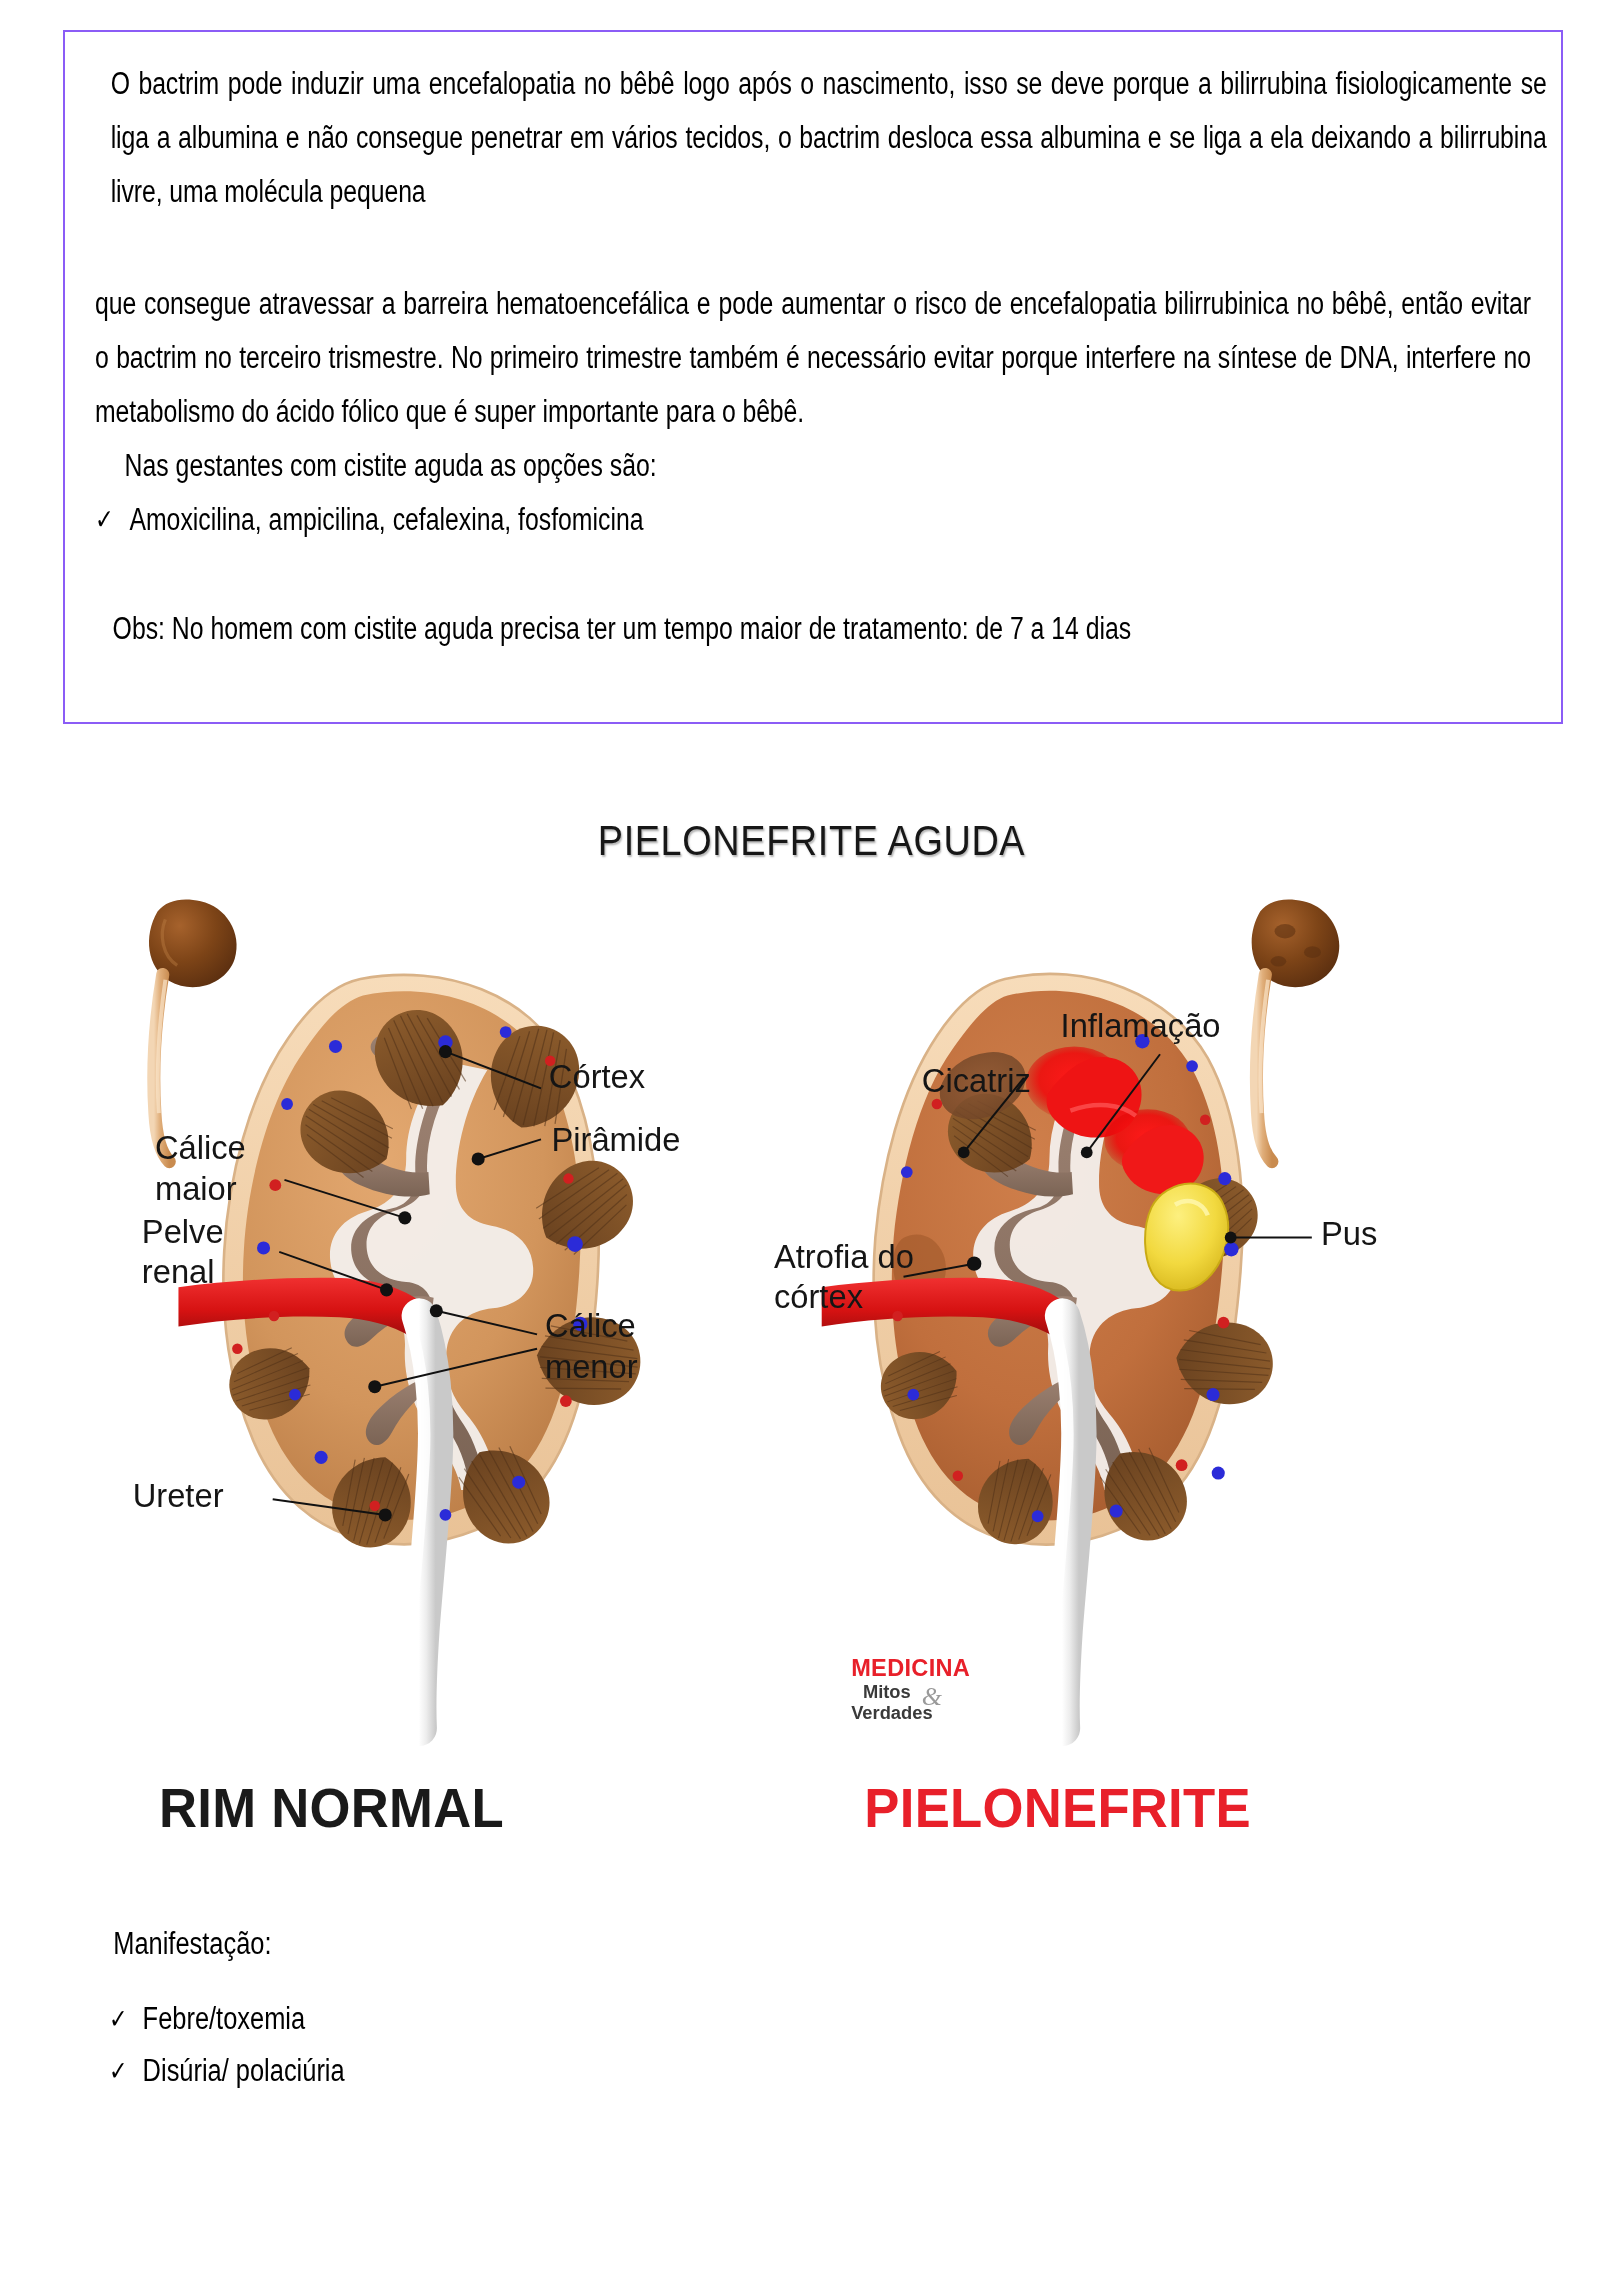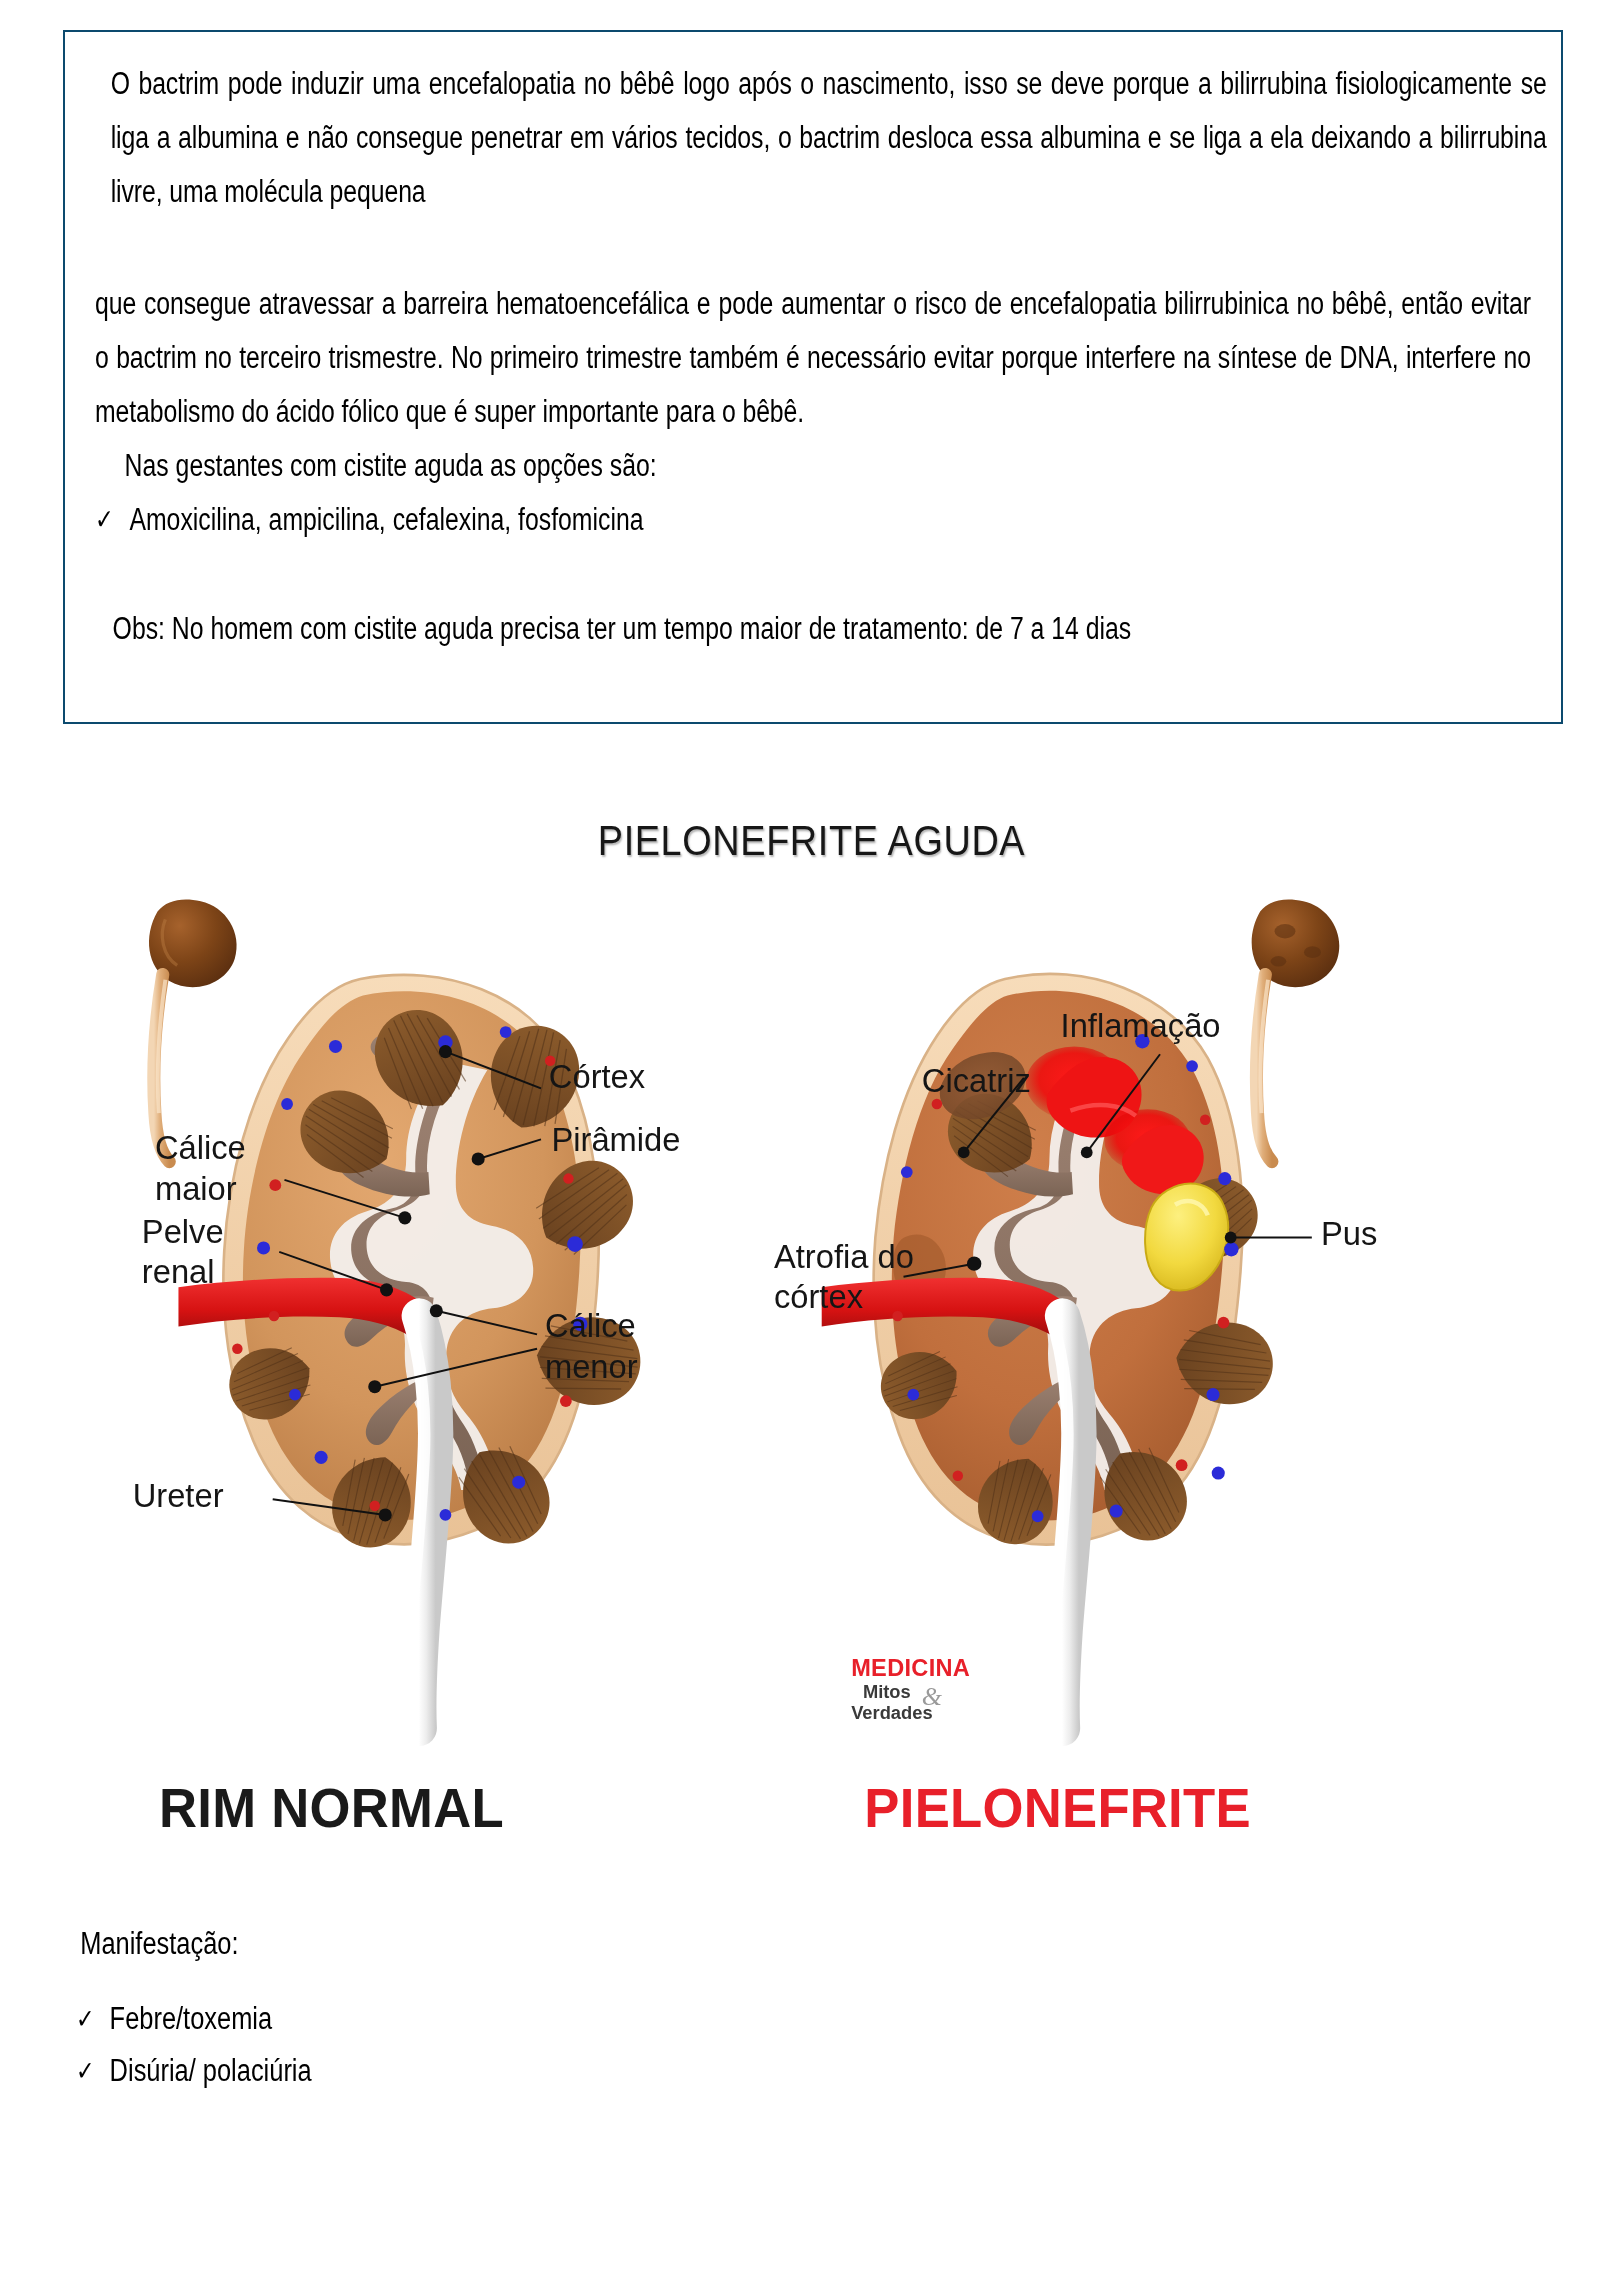--- a/index.html
+++ b/index.html
@@ -17,21 +17,21 @@
   }
 
   
   .textbox {
     position: absolute;
     left: 63px;
     top: 30px;
     width: 1500px;
     height: 694px;
     box-sizing: border-box;
-    border: 2px solid #0c4a6e;
+    border: 2px solid #8b5cf6;
     background: #ffffff;
     padding: 0;
   }
   .tb-inner {
     position: absolute;
     left: 0; top: 0; right: 0; bottom: 0;
     padding: 15.7px 30px 6.5px 30px;
     box-sizing: border-box;
   }
   .para {
@@ -125,21 +125,21 @@
   }
   .caption.right {
     left: 852px;
     top: 1775px;
     color: #e8202a;
   }
 
   
   .bottom {
     position: absolute;
-    left: 76px;
+    left: 109px;
     top: 1924px;
     width: 1047px;
   }
   .manif-title {
     font-family: "Liberation Sans Narrow", "Liberation Sans", sans-serif;
     font-size: 31px;
     line-height: 39px;
     transform: scaleX(0.82);
     transform-origin: left top;
     padding-left: 5.2px;

